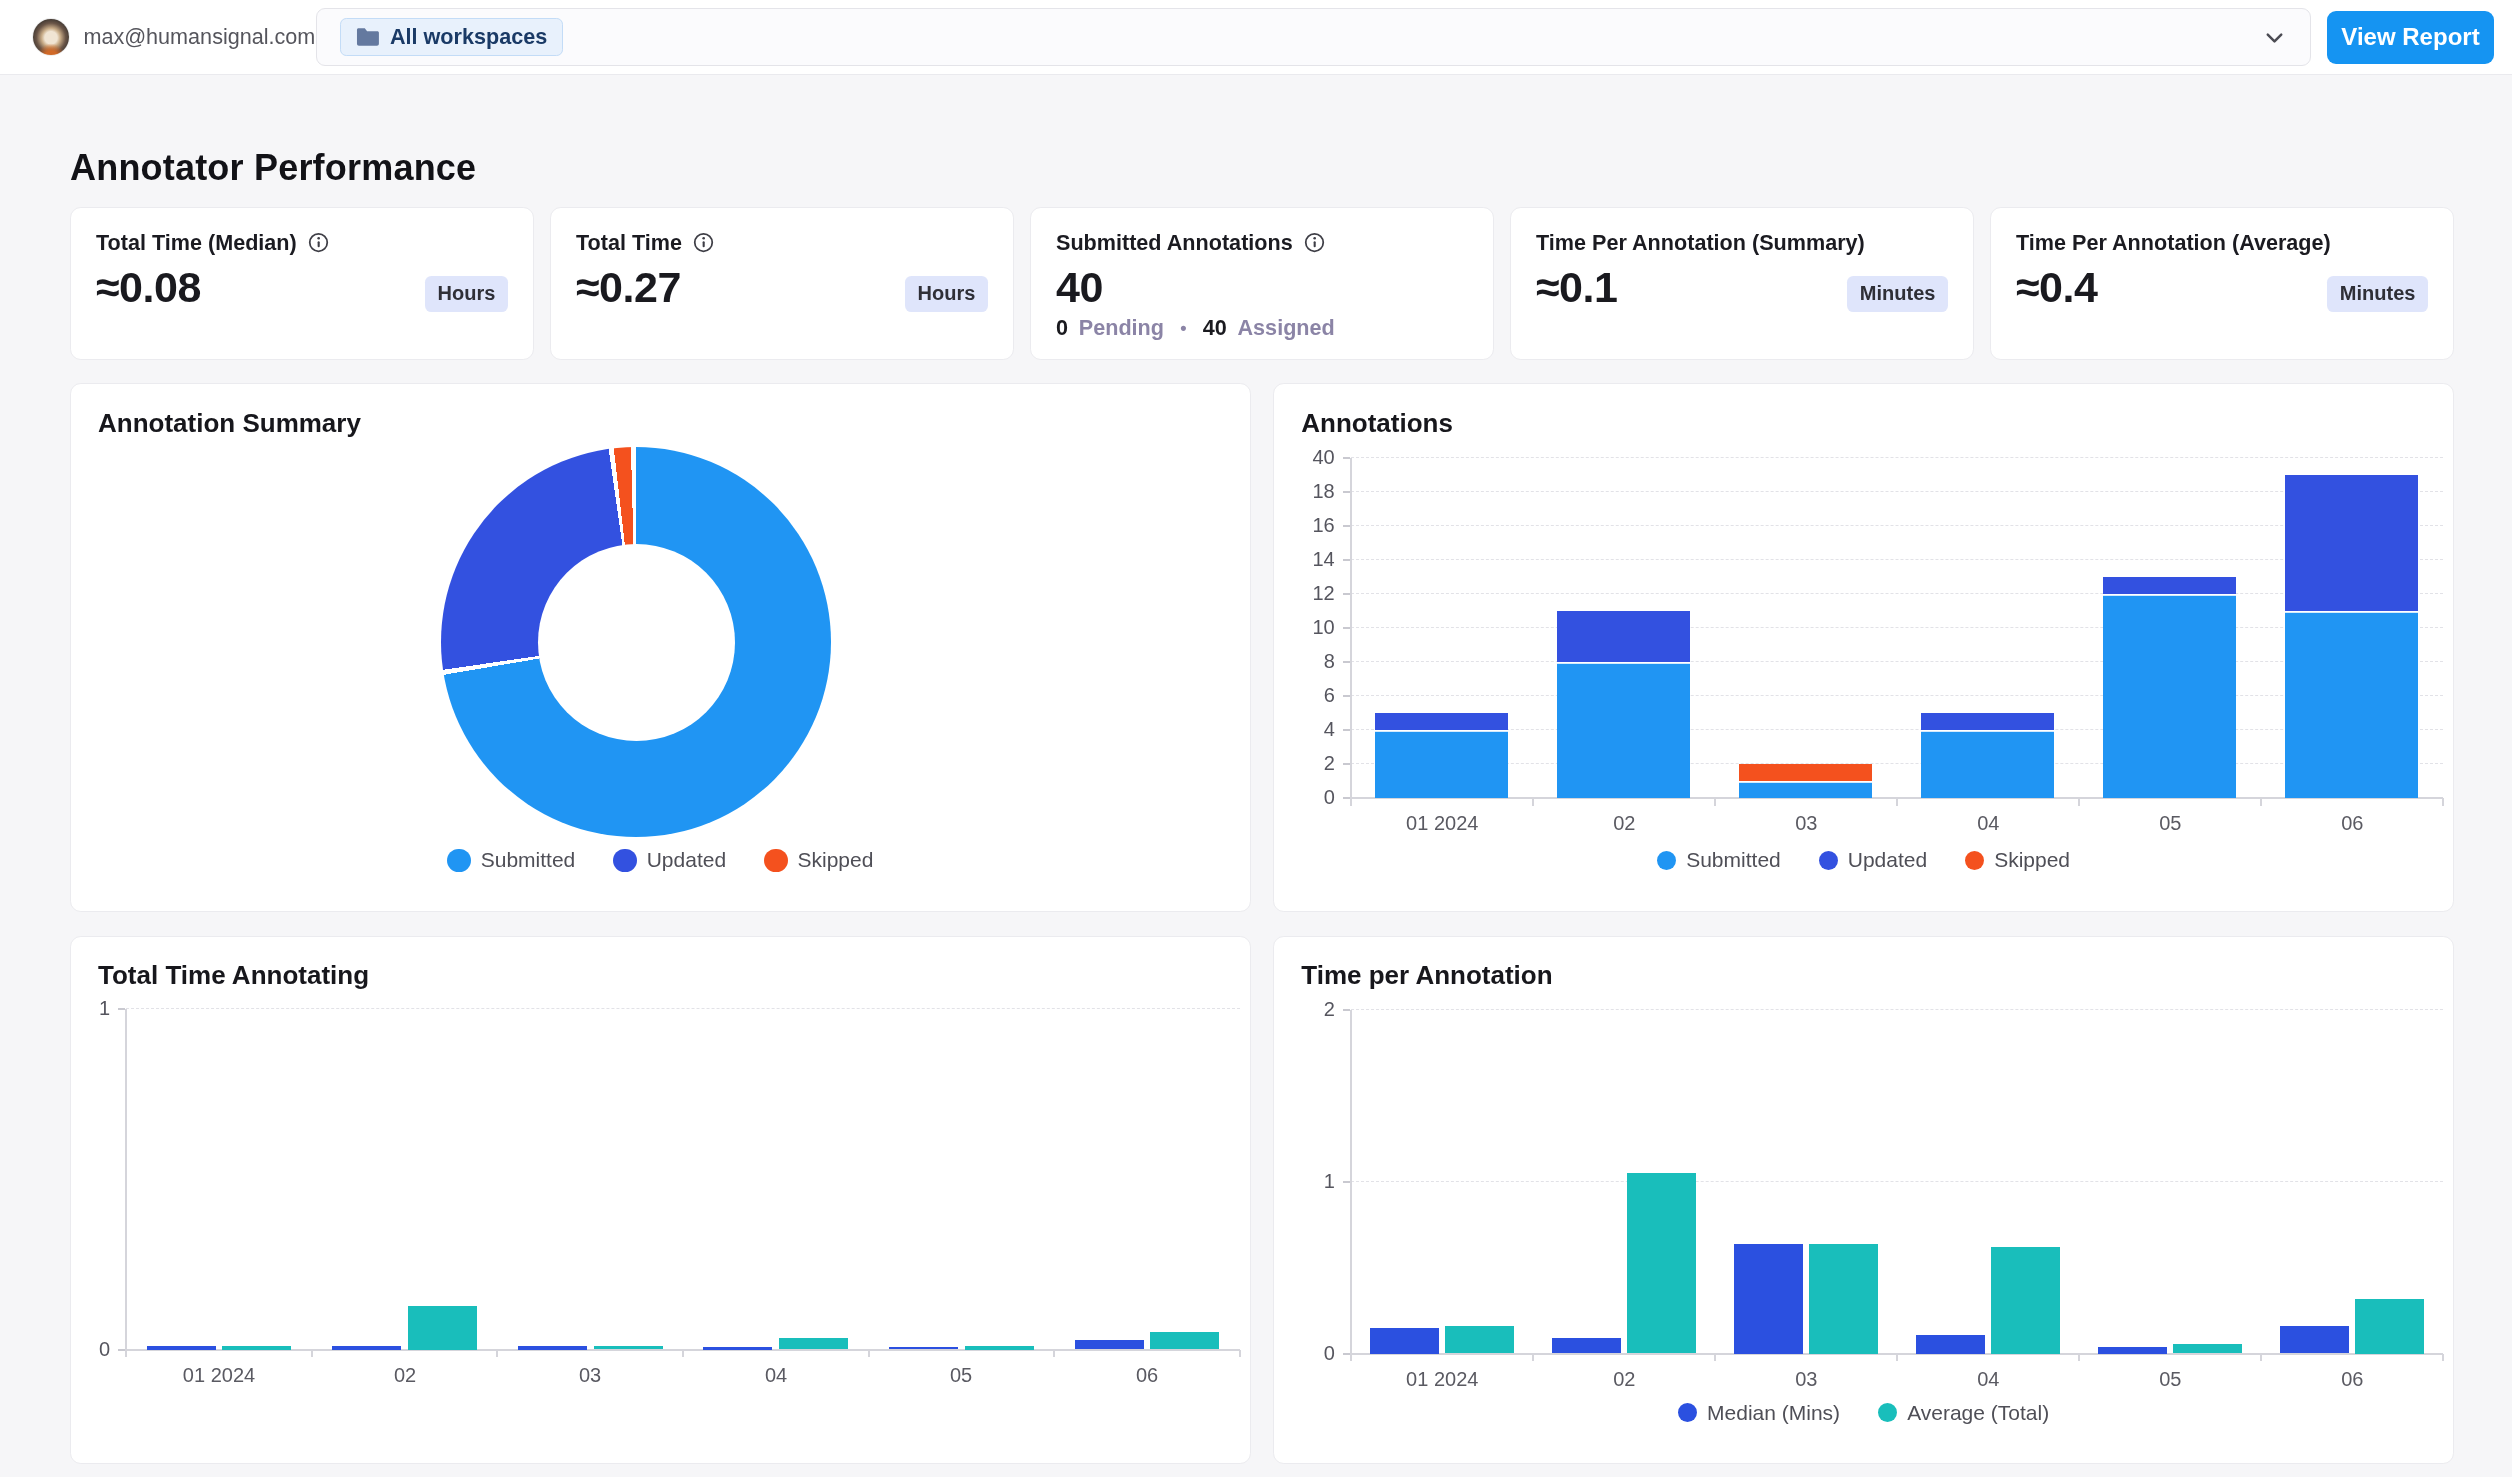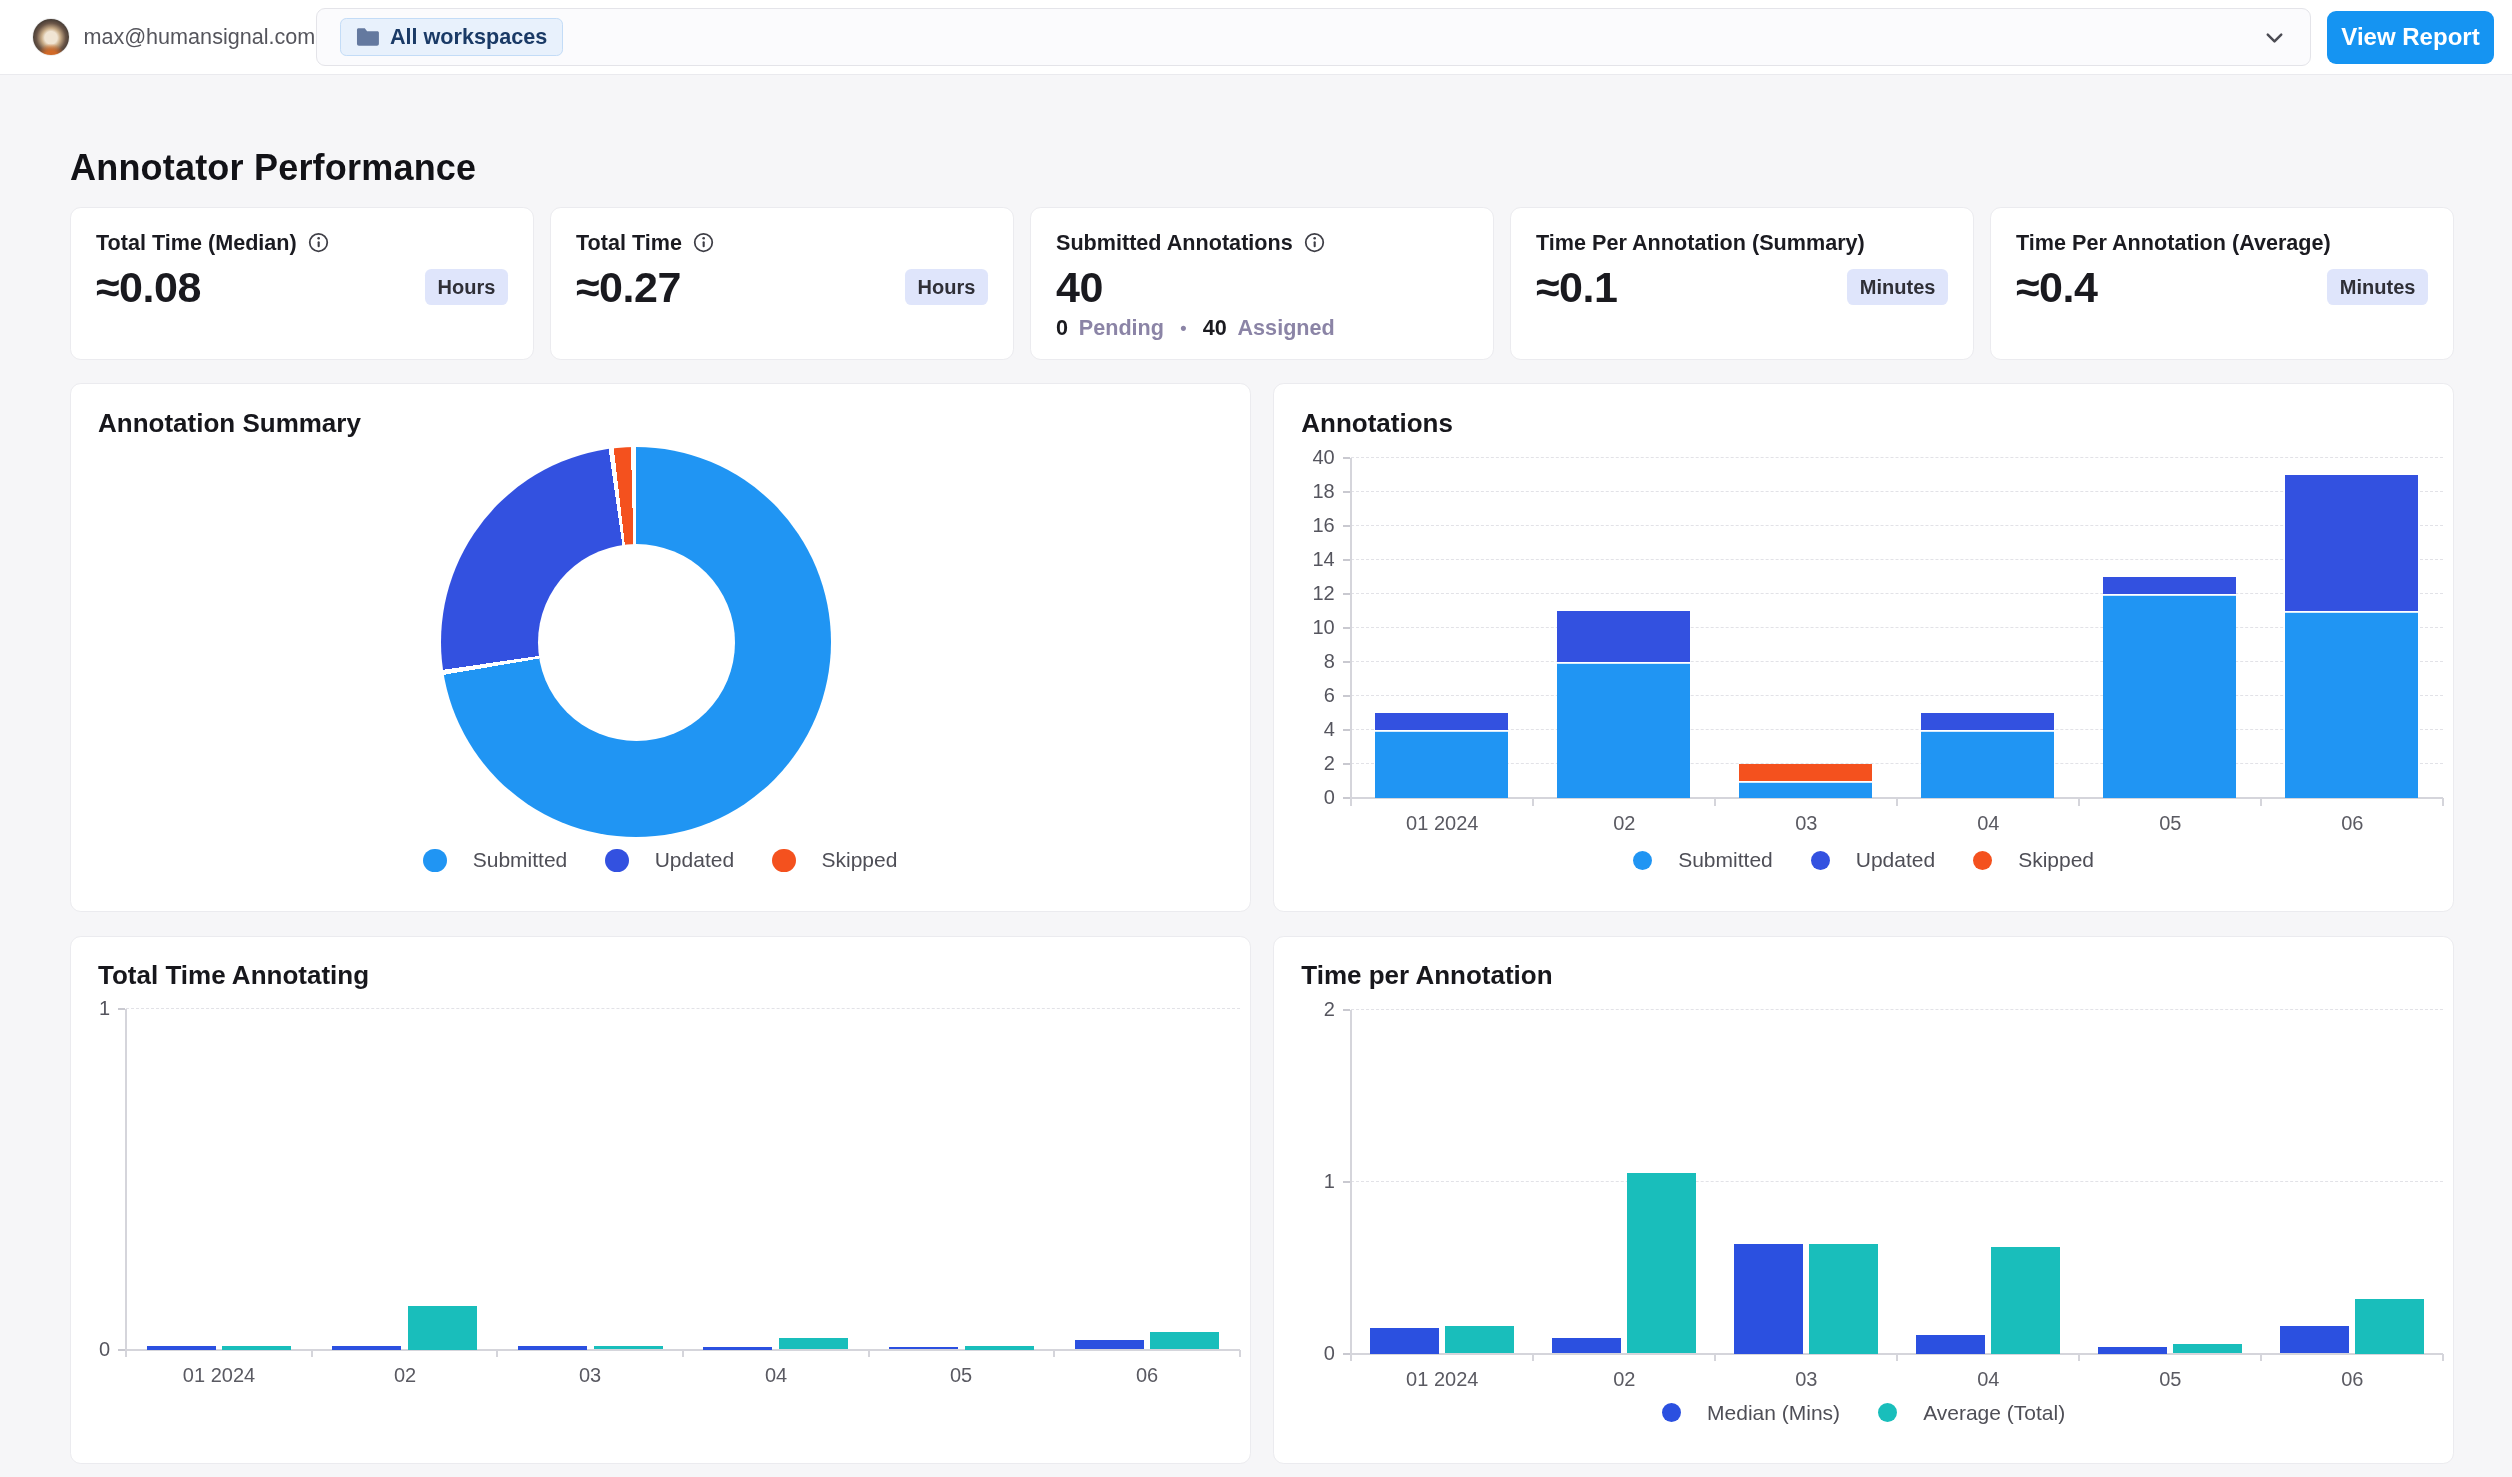--- a/index.html
+++ b/index.html
@@ -35,21 +35,21 @@
   
   main { padding: 0 58px; margin-left: 12px; }
   h1 { margin: 72px 0 18px; font-size: 36px; font-weight: bold; color: #121217; letter-spacing: 0.2px; }
 
   .cards { display: flex; gap: 16px; }
   .card { flex: 1; height: 153px; background: #fff; border: 1.8px solid #EBEBEF;
           border-radius: 10.8px; padding: 21.6px 25px; position: relative; display: flex; flex-direction: column; }
   .card-label-row { display: flex; align-items: center; gap: 10.8px; }
   .card-label { font-size: 21.6px; font-weight: bold; color: #1B1B21; }
   .info-icon { flex: none; display: inline-flex; }
-  .value-row { display: flex; align-items: center; margin-top: 7.2px; }
+  .value-row { display: flex; align-items: flex-end; margin-top: 7.2px; }
   .stat-value { font-size: 43px; font-weight: bold; color: #1A1A1F; letter-spacing: -0.5px; }
   .unit-badge { margin-left: auto; background: #DFE5FB; color: #2F2F37; font-size: 20px;
                 font-weight: bold; padding: 6.3px 12.6px; border-radius: 6.3px; }
   .card-footer { position: absolute; left: 25px; bottom: 18px; display: flex; align-items: center;
                  gap: 10.8px; font-size: 21.6px; font-weight: bold; }
   .muted-purple { color: #8B84A6; }
   .footer-dot { color: #8B84A6; font-size: 18px; padding: 0 5.4px; }
 
   .row { display: flex; gap: 22.5px; margin-top: 23.4px; }
   .panel { flex: 1; background: #fff; border: 1.8px solid #EBEBEF; border-radius: 10.8px; position: relative; }
@@ -63,21 +63,21 @@
   .baseline { position: absolute; height: 1.8px; background: #D5D5DB; }
   .yaxis    { position: absolute; width: 1.8px; background: #D5D5DB; }
   .ytick    { position: absolute; height: 1.8px; width: 7.2px; background: #C9C9D0; }
   .xtick    { position: absolute; width: 1.8px; height: 7.2px; background: #D5D5DB; }
   .ytick-label { position: absolute; text-align: right; font-size: 20px; color: #55555E; line-height: 23.4px; }
   .xtick-label { position: absolute; text-align: center; font-size: 20px; color: #5A5A62; }
   .bar { position: absolute; }
 
   .legend { position: absolute; top: 464px; left: 0; right: 0; display: flex;
             justify-content: center; align-items: center; gap: 38px; }
-  .legend-item { display: flex; align-items: center; gap: 26px; font-size: 21px; color: #4F4F57; cursor: pointer; }
+  .legend-item { display: flex; align-items: center; gap: 10px; font-size: 21px; color: #4F4F57; cursor: pointer; }
   .legend-dot { width: 19px; height: 19px; border-radius: 50%; flex: none; }
   .legend.big .legend-dot { width: 23.4px; height: 23.4px; }
 
   
   .donut { position: absolute; left: 370px; top: 63px; width: 390px; height: 390px; border-radius: 50%; }
   .donut-hole { position: absolute; left: 50%; top: 50%; width: 197px; height: 197px;
                 margin: -98px 0 0 -98px; border-radius: 50%; background: #fff; }
 </style>
 </head>
 <body>

